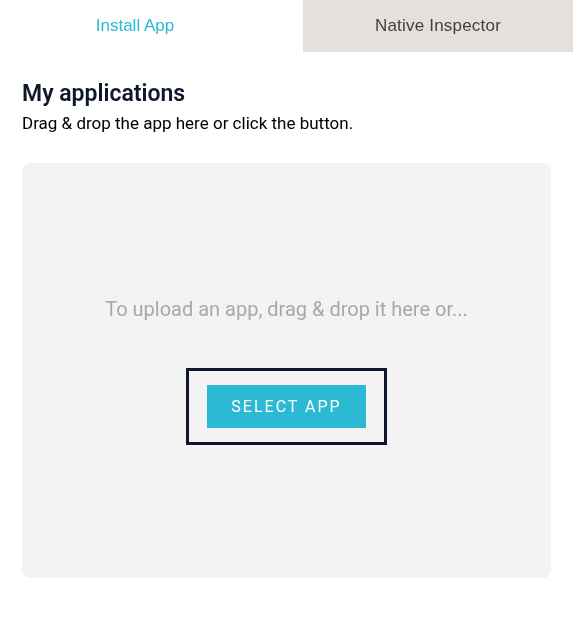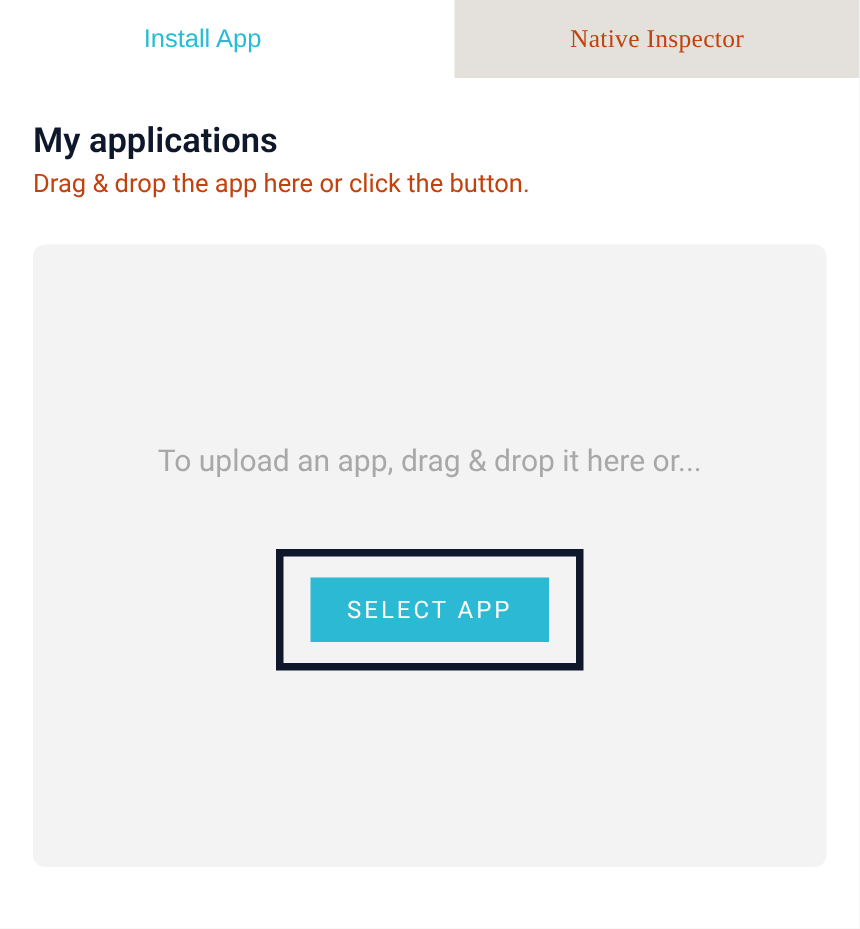--- a/index.html
+++ b/index.html
@@ -27,36 +27,36 @@
       cursor: pointer;
     }
     .tab-active {
       background: #ffffff;
       color: #26bcd6;
       font-weight: 400;
       font-family: "Segoe UI", Arial, sans-serif;
     }
     .tab-inactive {
       background: #e4e1dc;
-      color: #c2410c;
-      font-family: Liberation Serif, serif;
+      color: #404040;
+      font-family: Liberation Sans, sans-serif;
       letter-spacing: 0.2px;
     }
     .content {
       padding: 28px 22px 0 22px;
     }
     .heading {
       font-size: 23px;
       color: #0f172a;
       font-weight: 600;
       margin-bottom: 6px;
     }
     .subheading {
       font-size: 17px;
-      color: #c2410c;
+      color: #000000;
       font-weight: 400;
       margin-bottom: 30px;
     }
     .dropzone {
       background: #f3f3f3;
       border-radius: 8px;
       height: 415px;
       width: 100%;
       display: flex;
       flex-direction: column;
@@ -65,21 +65,21 @@
       position: relative;
     }
     .dropzone-text {
       color: #a8a8a8;
       font-size: 20px;
       margin-bottom: 14px;
       text-align: center;
       font-weight: 400;
     }
     .highlight-box {
-      border: 5px solid #0f172a;
+      border: 3px solid #0f172a;
       padding: 14px 18px;
       display: inline-block;
     }
     .select-button {
       background: #2cb9d4;
       color: #ffffff;
       border: none;
       padding: 12px 24px;
       font-size: 16px;
       letter-spacing: 2px;

